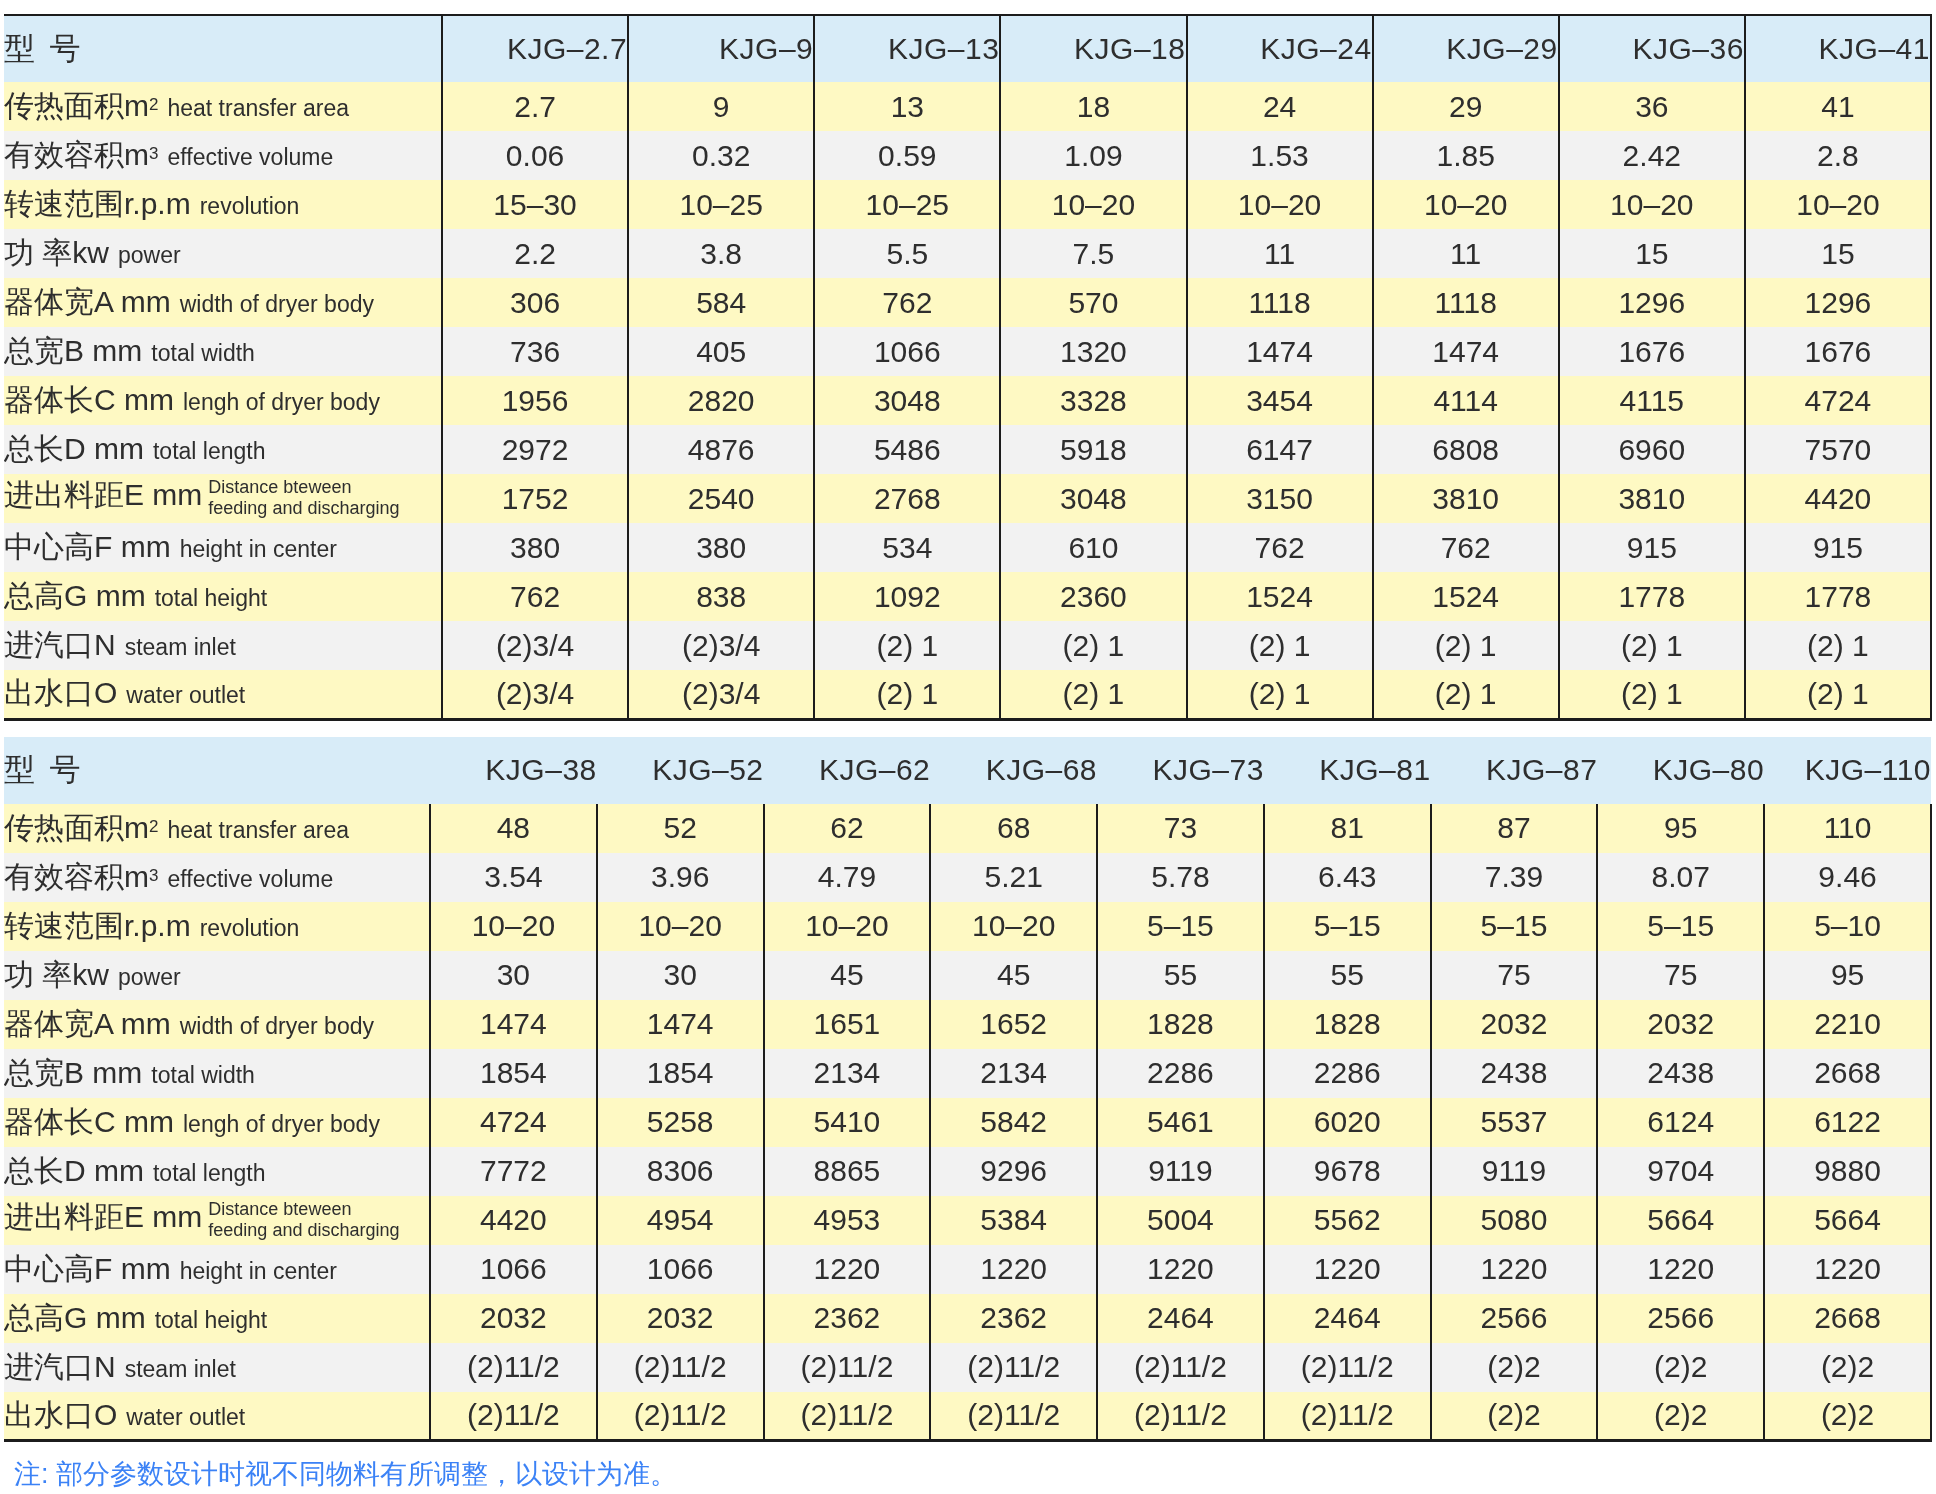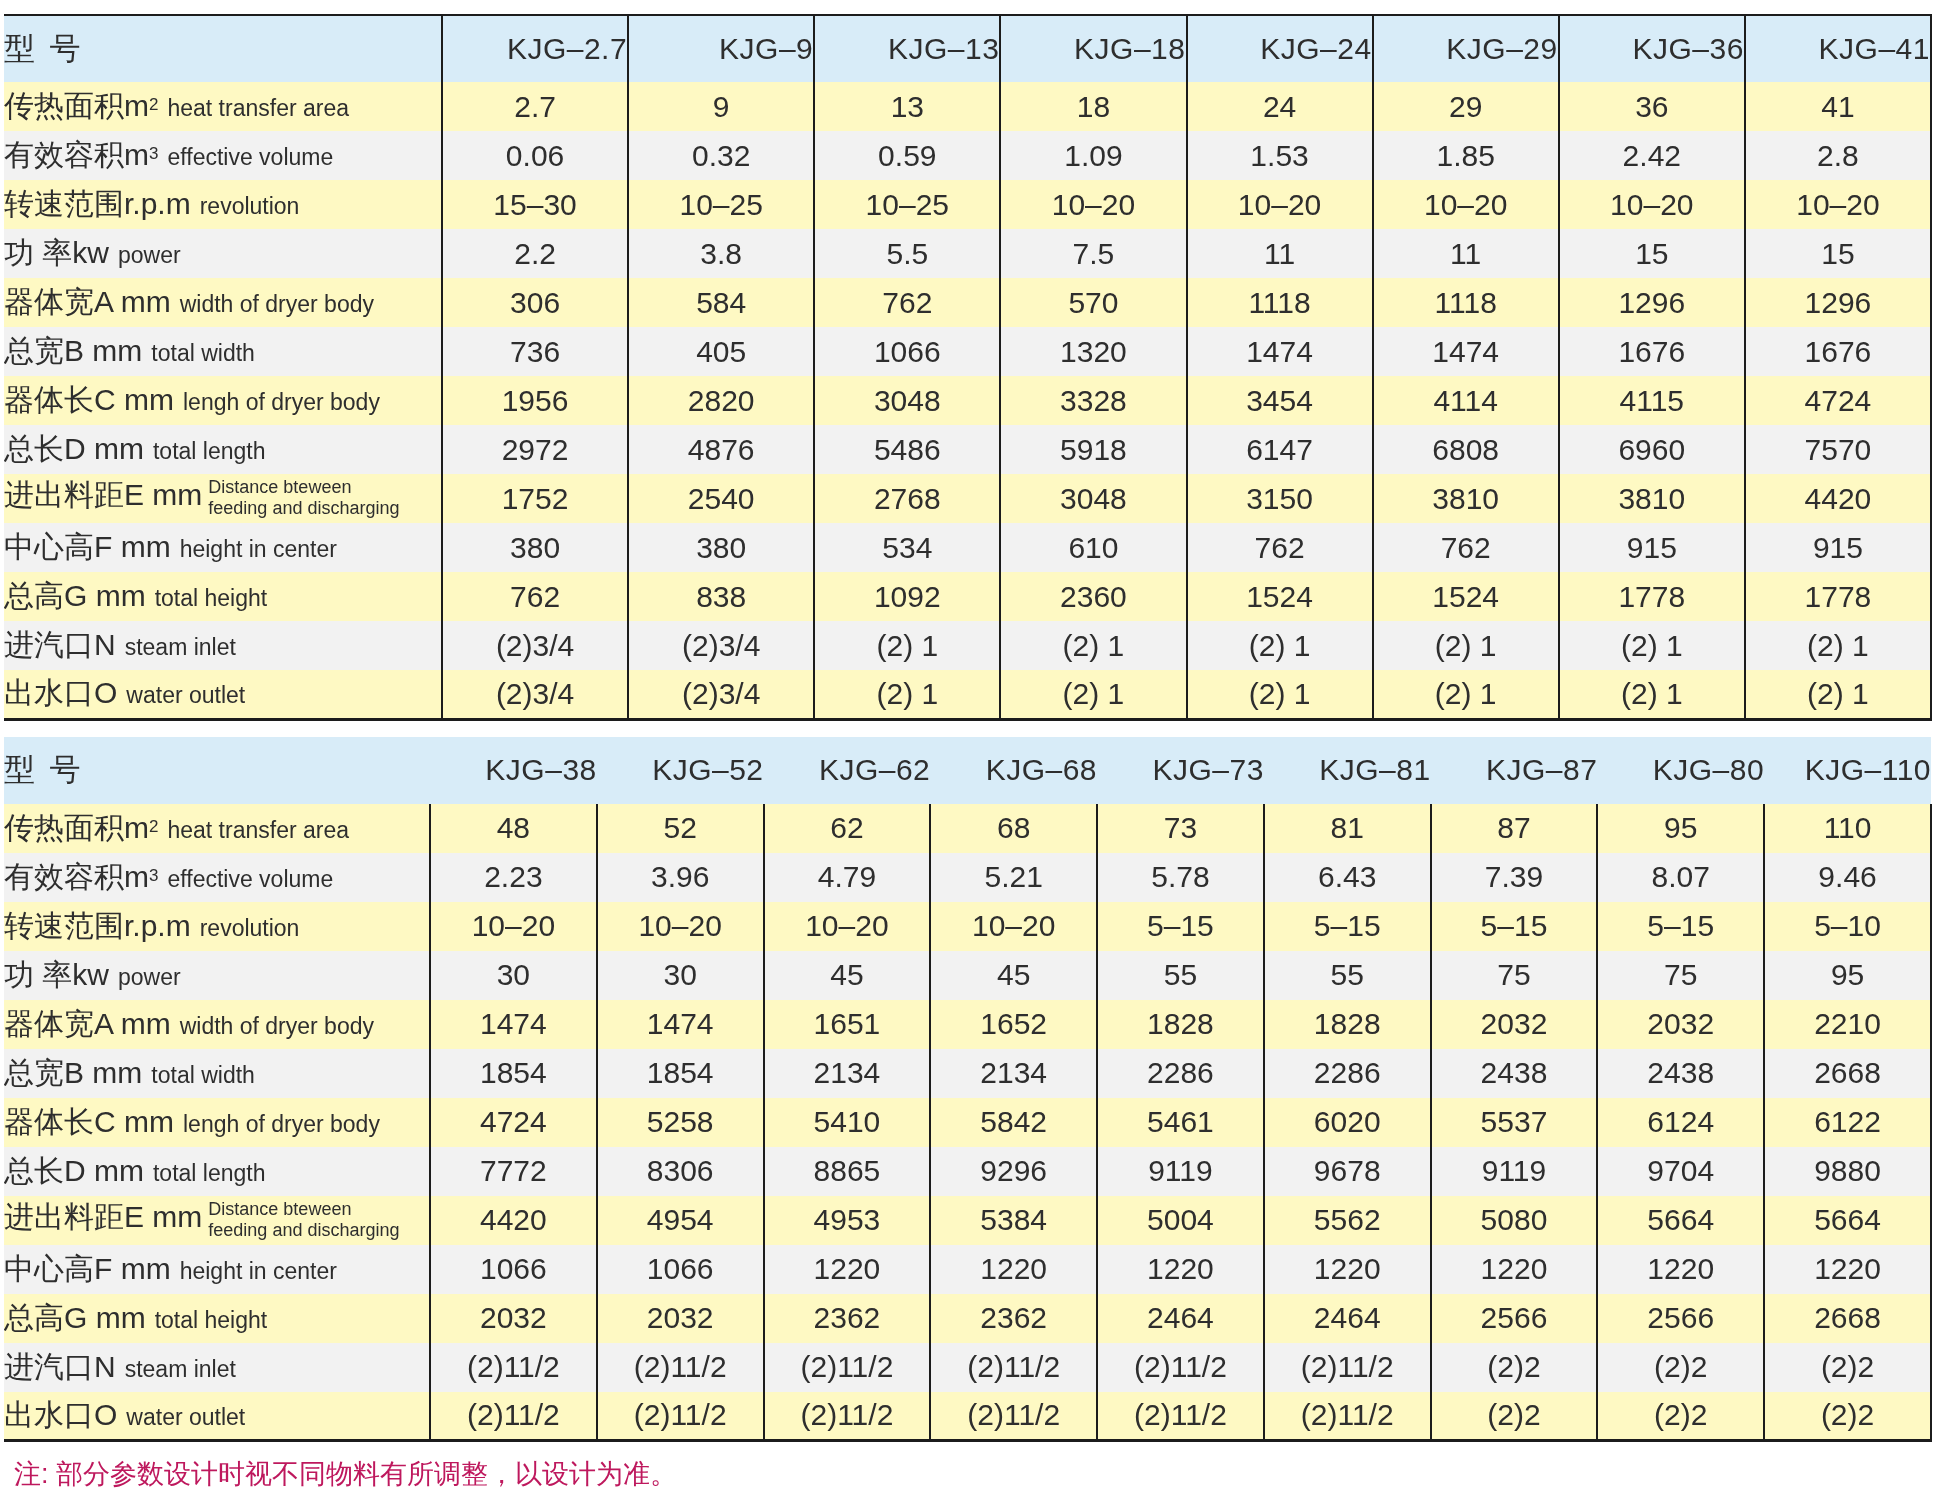--- a/index.html
+++ b/index.html
@@ -55,21 +55,21 @@
     vertical-align: middle;
     font-size: 18px;
     line-height: 1.15;
     margin-left: 6px;
     transform: translateY(-3px);
   }
   .note {
     margin-top: 14px;
     padding-left: 10px;
     font-size: 27px;
-    color: #be185d;
+    color: #3b82f6;
   }
 </style>
 </head>
 <body>
 
 <div class="page">
   <table class="spec-table t0">
       <colgroup>
         <col class="label-col">
         <col>
@@ -275,21 +275,21 @@
           <td class="value-cell">62</td>
           <td class="value-cell">68</td>
           <td class="value-cell">73</td>
           <td class="value-cell">81</td>
           <td class="value-cell">87</td>
           <td class="value-cell">95</td>
           <td class="value-cell">110</td>
         </tr>
         <tr class="stripe">
           <th class="label-cell"><span class="zh">有效容积m</span><sup>3</sup><span class="en">effective volume</span></th>
-          <td class="value-cell">2.23</td>
+          <td class="value-cell">3.54</td>
           <td class="value-cell">3.96</td>
           <td class="value-cell">4.79</td>
           <td class="value-cell">5.21</td>
           <td class="value-cell">5.78</td>
           <td class="value-cell">6.43</td>
           <td class="value-cell">7.39</td>
           <td class="value-cell">8.07</td>
           <td class="value-cell">9.46</td>
         </tr>
         <tr>

